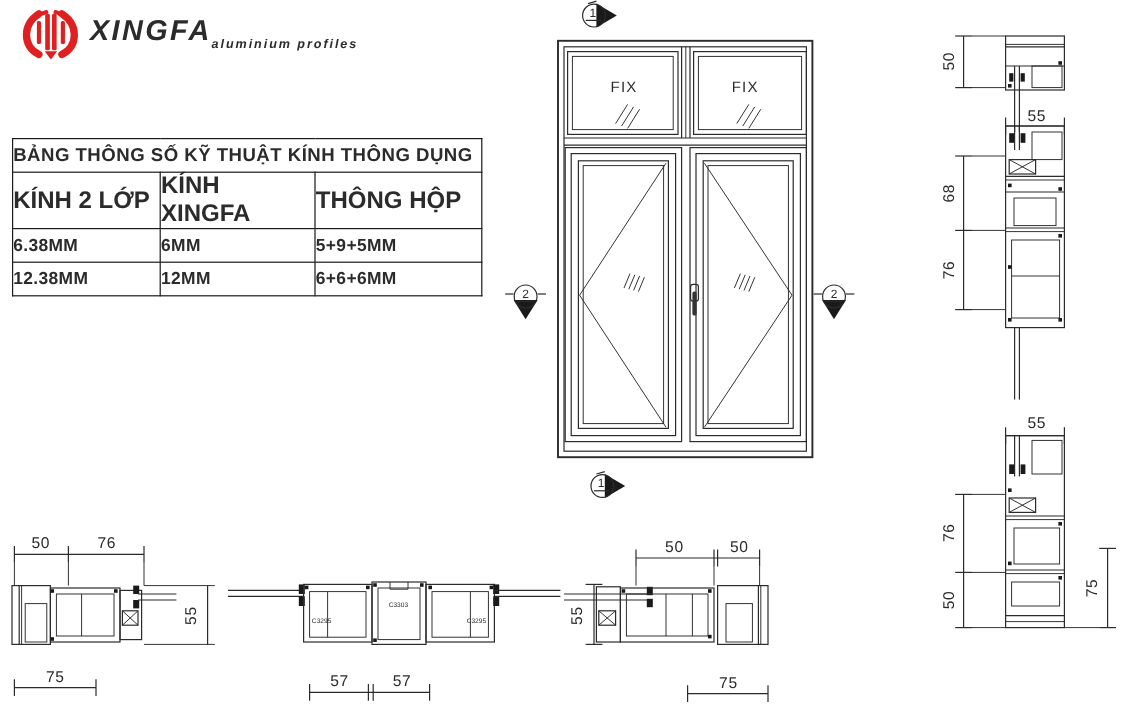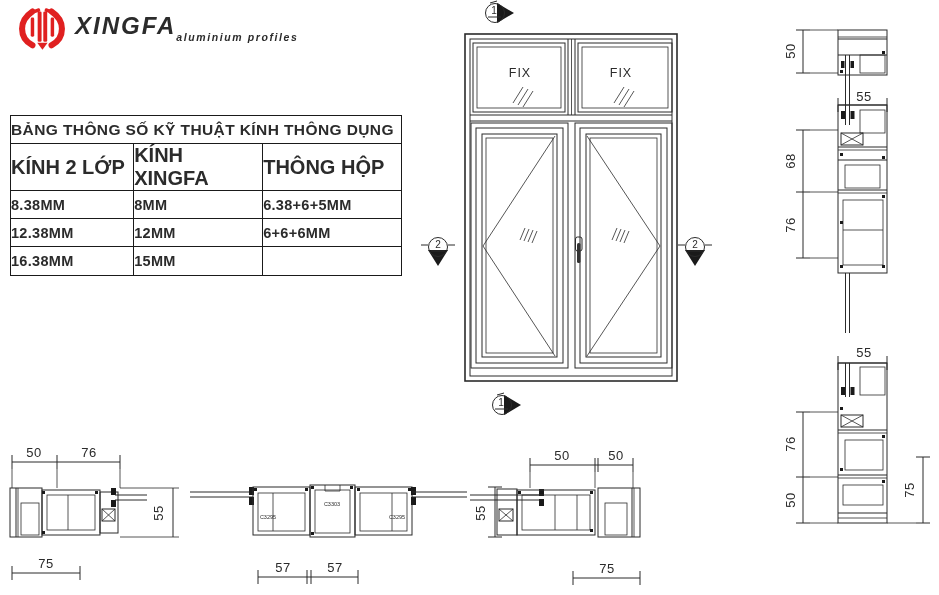--- a/index.html
+++ b/index.html
@@ -68,33 +68,28 @@
   <tbody>
       <tr>
         <th class="title" colspan="3">BẢNG THÔNG SỐ KỸ THUẬT KÍNH  THÔNG DỤNG</th>
       </tr>
   <tr>
     <th class="head">KÍNH 2 LỚP</th>
     <th class="head">KÍNH XINGFA</th>
     <th class="head">THÔNG HỘP</th>
   </tr>
   <tr>
-    <td class="cell">8.38MM</td>
-    <td class="cell">8MM</td>
-    <td class="cell">6.38+6+5MM</td>
+    <td class="cell">6.38MM</td>
+    <td class="cell">6MM</td>
+    <td class="cell">5+9+5MM</td>
   </tr>
   <tr>
     <td class="cell">12.38MM</td>
     <td class="cell">12MM</td>
     <td class="cell">6+6+6MM</td>
-  </tr>
-  <tr>
-    <td class="cell">16.38MM</td>
-    <td class="cell">15MM</td>
-    <td class="cell"></td>
   </tr>
 </tbody>
   </table>
 
 <svg class="abs" style="left:420px;top:0" width="315" height="440" viewBox="0 0 315 440">
 
   <g>
     <rect class="ln2" x="45" y="34" width="212" height="347"></rect>
     <rect class="ln" x="50" y="39" width="202" height="337"></rect>
     <line class="ln" x1="50" y1="115" x2="252" y2="115"></line>

